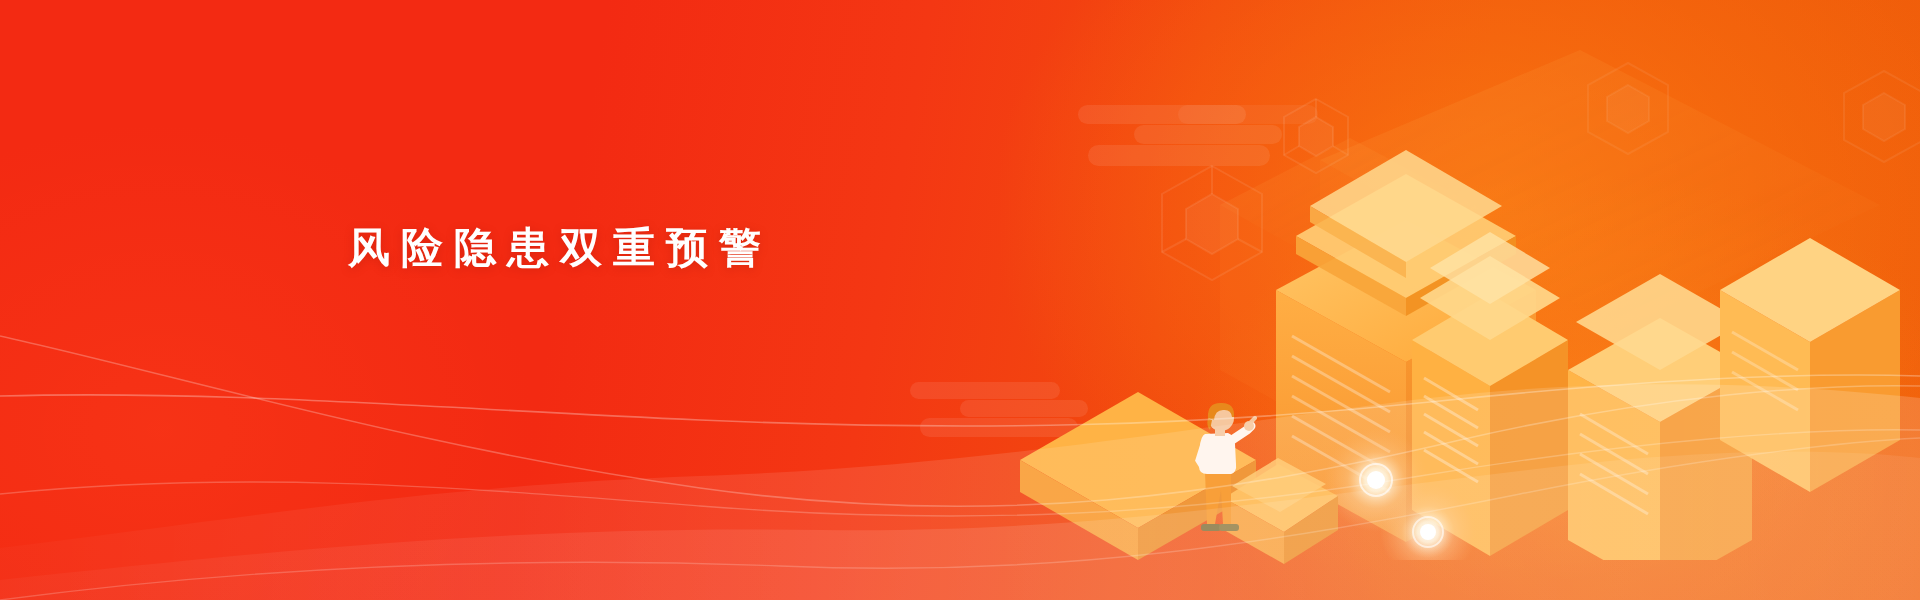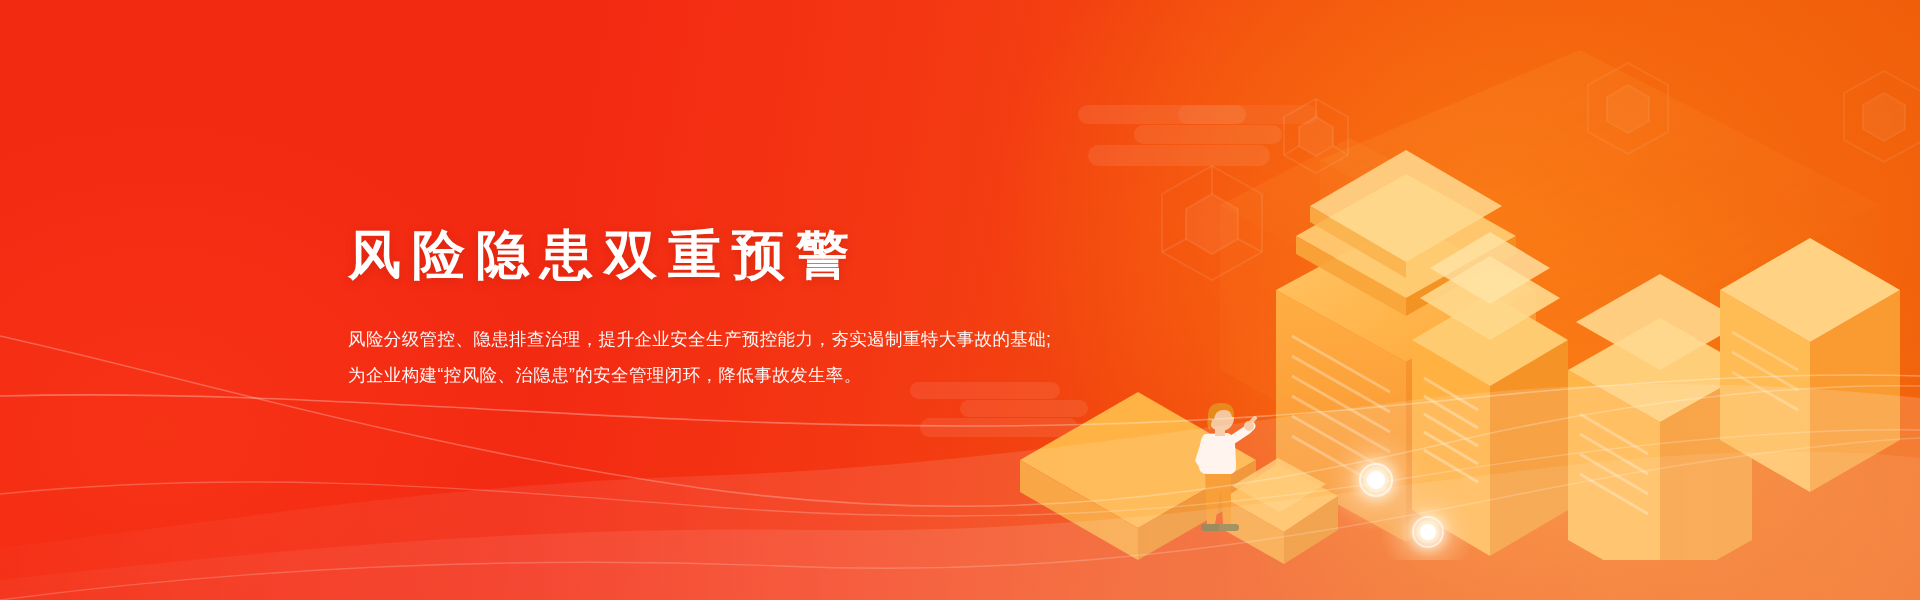--- a/index.html
+++ b/index.html
@@ -74,21 +74,21 @@
   
   .copy {
     position: absolute;
     left: 348px;
     top: 222px;
     width: 740px;
   }
   .headline {
     margin: 0;
     color: #ffffff;
-    font-size: 53px;
+    font-size: 42px;
     font-weight: 700;
     letter-spacing: 11px;
     line-height: 1.25;
     white-space: nowrap;
     text-shadow: 0 2px 10px rgba(150,20,0,.25);
   }
   .sub {
     margin: 0;
     padding-top: 33px;
     color: #ffffff;
@@ -326,19 +326,15 @@
     <path d="M0,300 C300,268 520,246 820,250 C1120,254 1330,210 1600,182 C1740,168 1850,170 1920,178 L1920,320 L0,320 Z" fill="url(#wFill2)"></path>
 
     <path d="M0,116 C220,110 430,128 700,140 C980,152 1200,146 1430,122 C1640,100 1800,92 1920,96" fill="none" stroke="rgba(255,255,255,0.30)" stroke-width="1.6"></path>
     <path d="M0,56 C180,96 420,168 700,208 C1000,250 1230,214 1460,160 C1660,114 1820,104 1920,106" fill="none" stroke="rgba(255,255,255,0.26)" stroke-width="1.6"></path>
     <path d="M0,214 C240,190 440,206 700,226 C960,246 1180,236 1420,196 C1640,160 1810,148 1920,150" fill="none" stroke="rgba(255,255,255,0.22)" stroke-width="1.4"></path>
     <path d="M0,320 C260,286 520,276 780,286 C1060,298 1280,262 1520,214 C1700,178 1840,162 1920,158" fill="none" stroke="rgba(255,255,255,0.20)" stroke-width="1.4"></path>
   </svg>
 
   <div class="copy">
     <h1 class="headline">风险隐患双重预警</h1>
-    <p class="sub">
-      <span class="ln">风险分级管控、隐患排查治理，提升企业安全生产预控能力，夯实遏制重特大事故的基础;</span>
-      <span class="ln">为企业构建“控风险、治隐患”的安全管理闭环，降低事故发生率。</span>
-    </p>
   </div>
 
 </div>
 
 </body></html>

